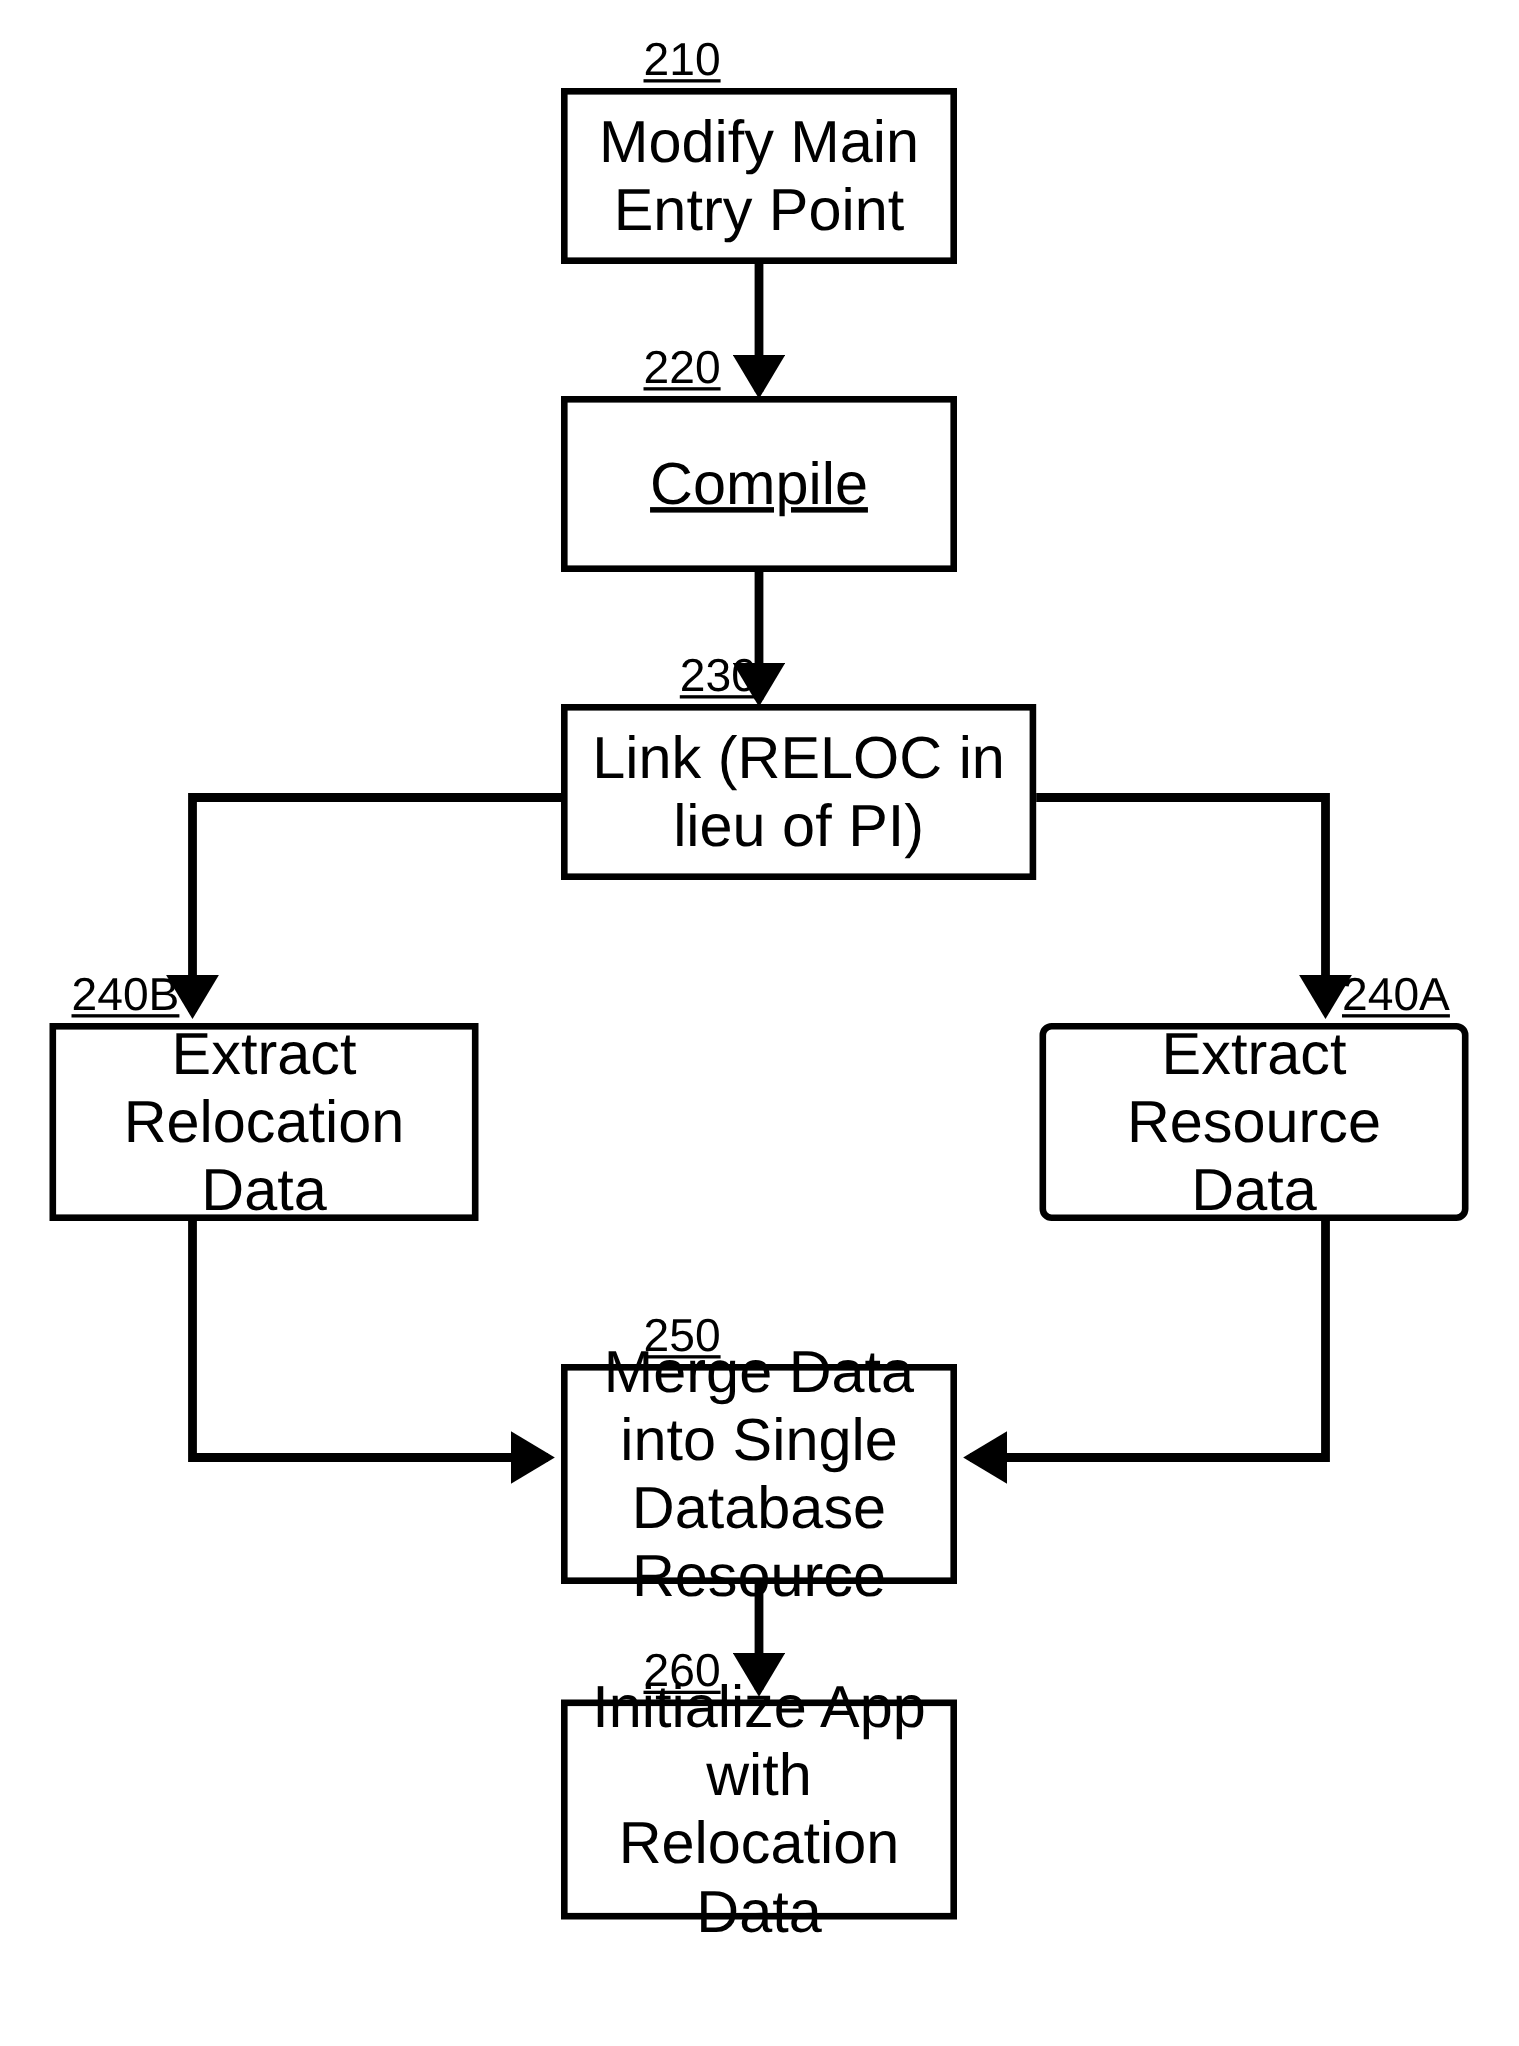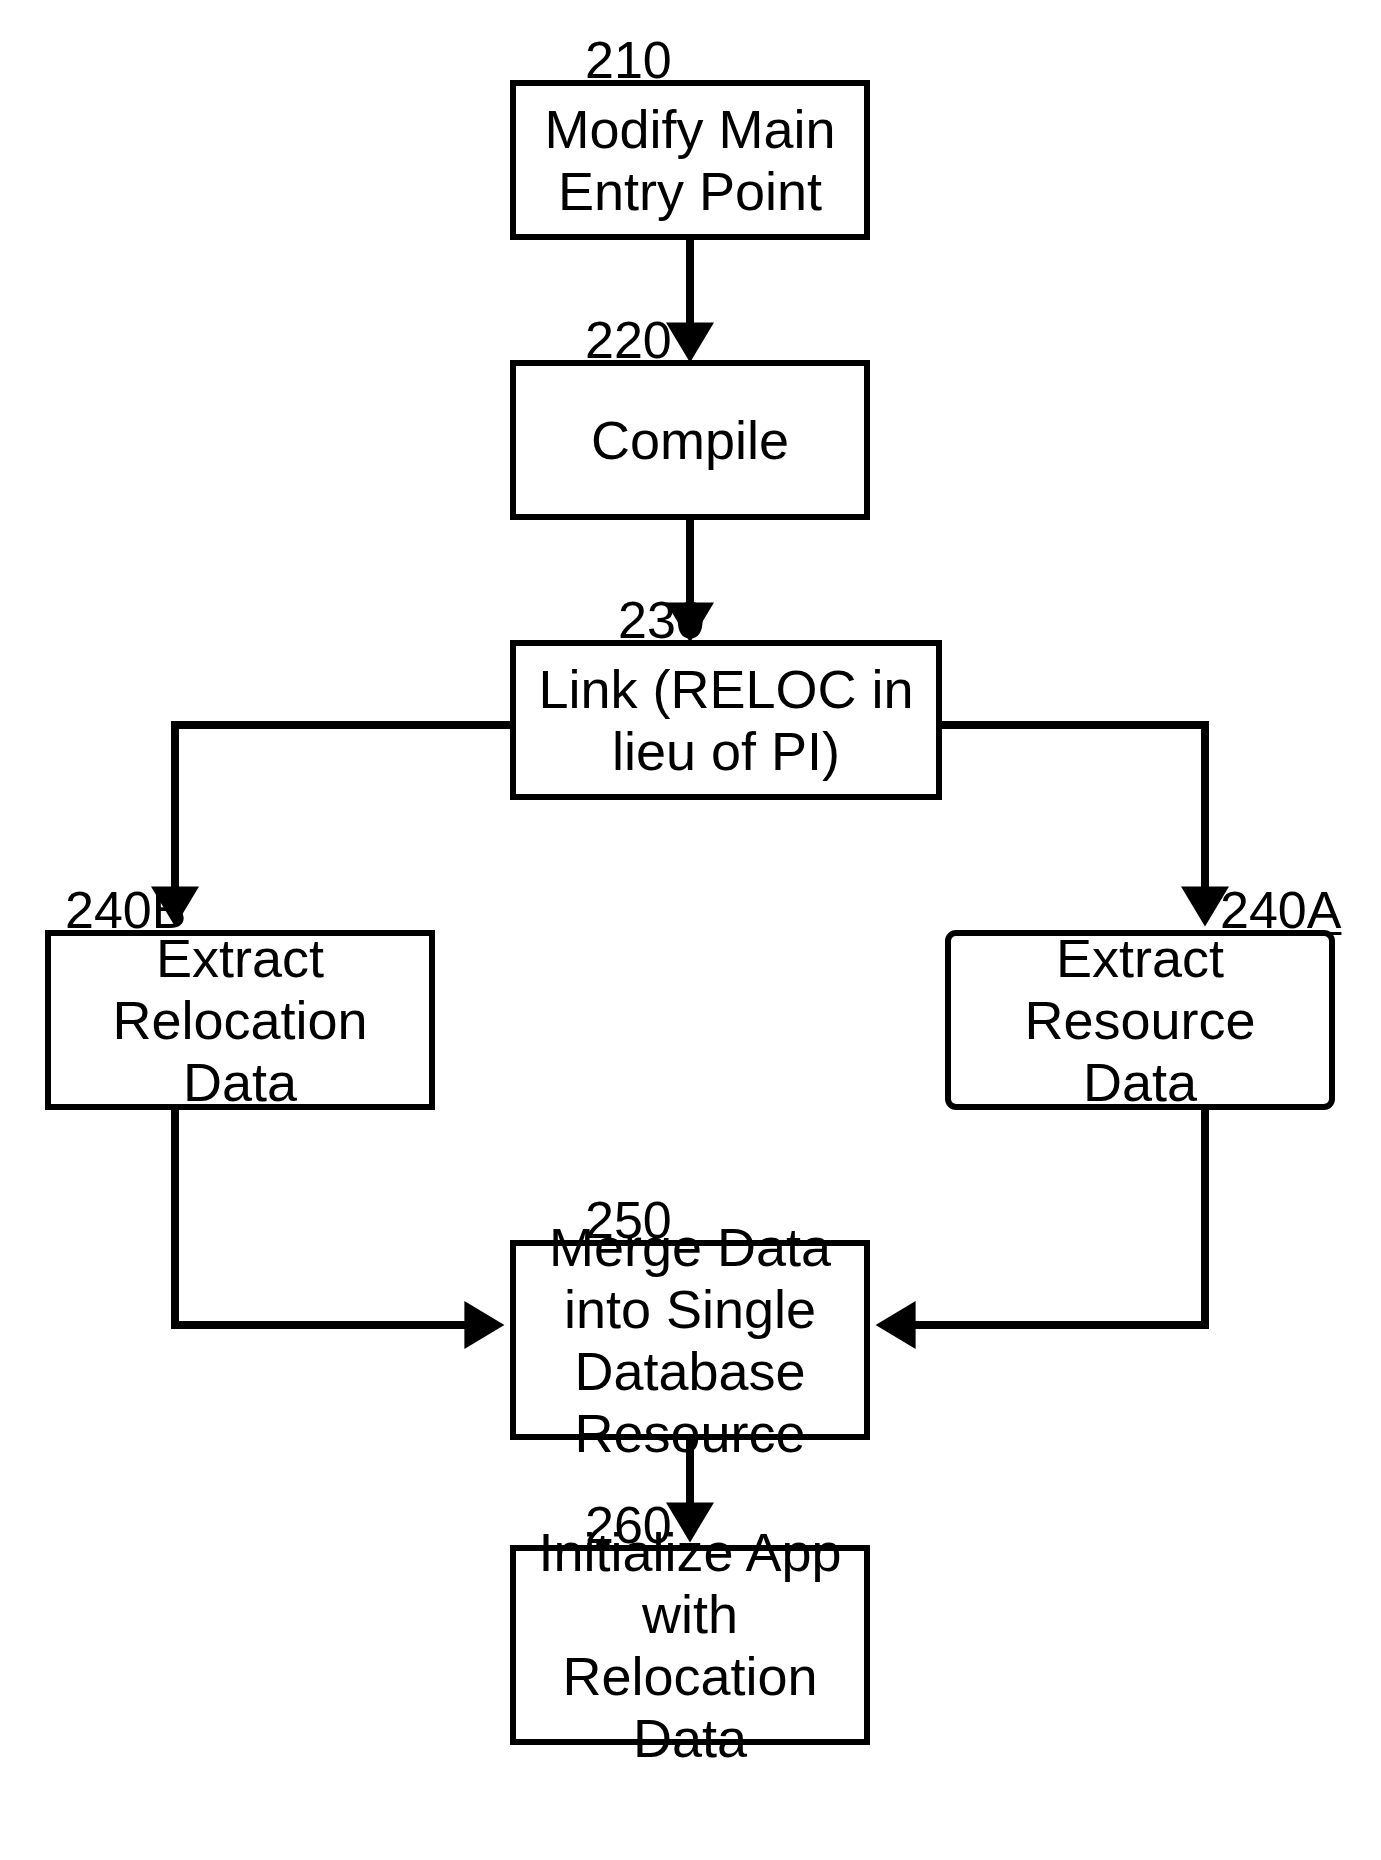--- a/index.html
+++ b/index.html
@@ -21,21 +21,21 @@
     align-items: center;
     justify-content: center;
     text-align: center;
     font-size: 54px;
     line-height: 1.15;
     box-sizing: border-box;
     padding: 6px 10px;
   }
   .label {
     position: absolute;
-    font-size: 52px;
+    font-size: 42px;
     text-decoration: underline;
     text-decoration-thickness: 3px;
     text-underline-offset: 4px;
   }
   svg.connector {
     position: absolute;
     top: 0;
     left: 0;
     width: 1381px;
     height: 1860px;
@@ -72,21 +72,21 @@
 
   <line x1="690" y1="1440" x2="690" y2="1536" marker-end="url(#arrowhead)"></line>
 </svg>
 
 <div class="label" style="left:585px; top:30px;">210</div>
 <div class="box" style="left:510px; top:80px; width:360px; height:160px;">
   <span>Modify Main Entry Point</span>
 </div>
 
 <div class="label" style="left:585px; top:310px;">220</div>
-<div class="box" style="left:510px; top:360px; width:360px; height:160px;">
+<div class="box" style="left:510px; top:360px; width:360px; height:160px;text-decoration:underline;">
   <span>Compile</span>
 </div>
 
 <div class="label" style="left:585px; top:590px;margin-left:33px;">230</div>
 <div class="box" style="left:510px; top:640px; width:432px; height:160px;">
   <span>Link (RELOC in lieu of PI)</span>
 </div>
 
 <div class="label" style="left:65px; top:880px;">240B</div>
 <div class="box" style="left:45px; top:930px; width:390px; height:180px;">

